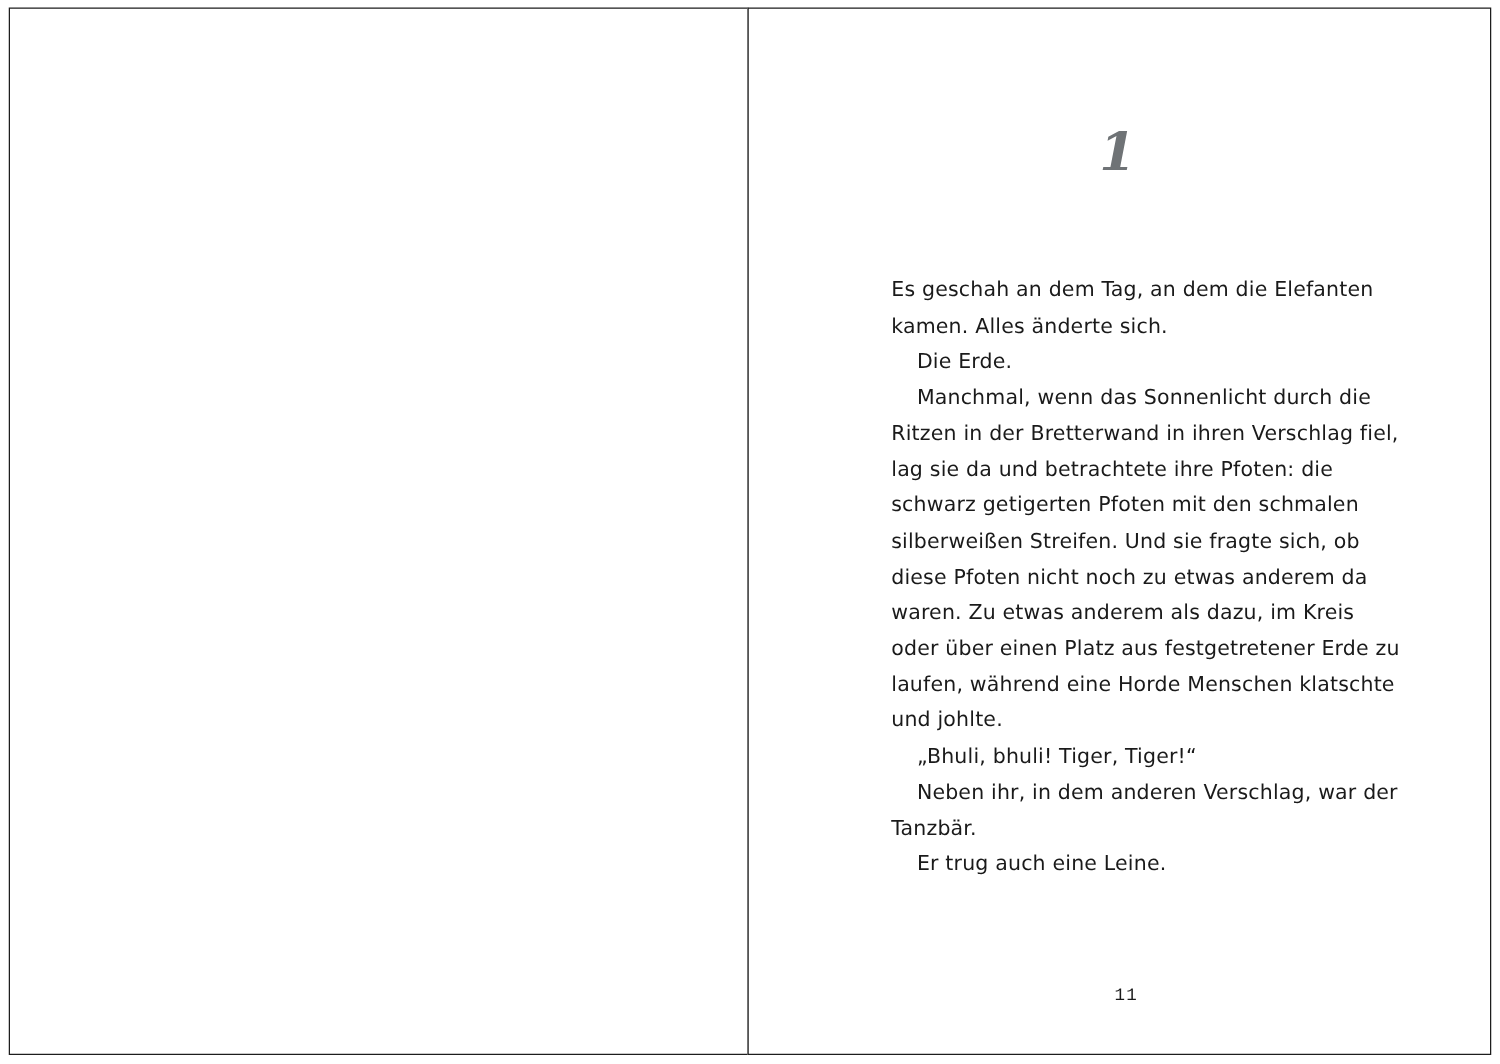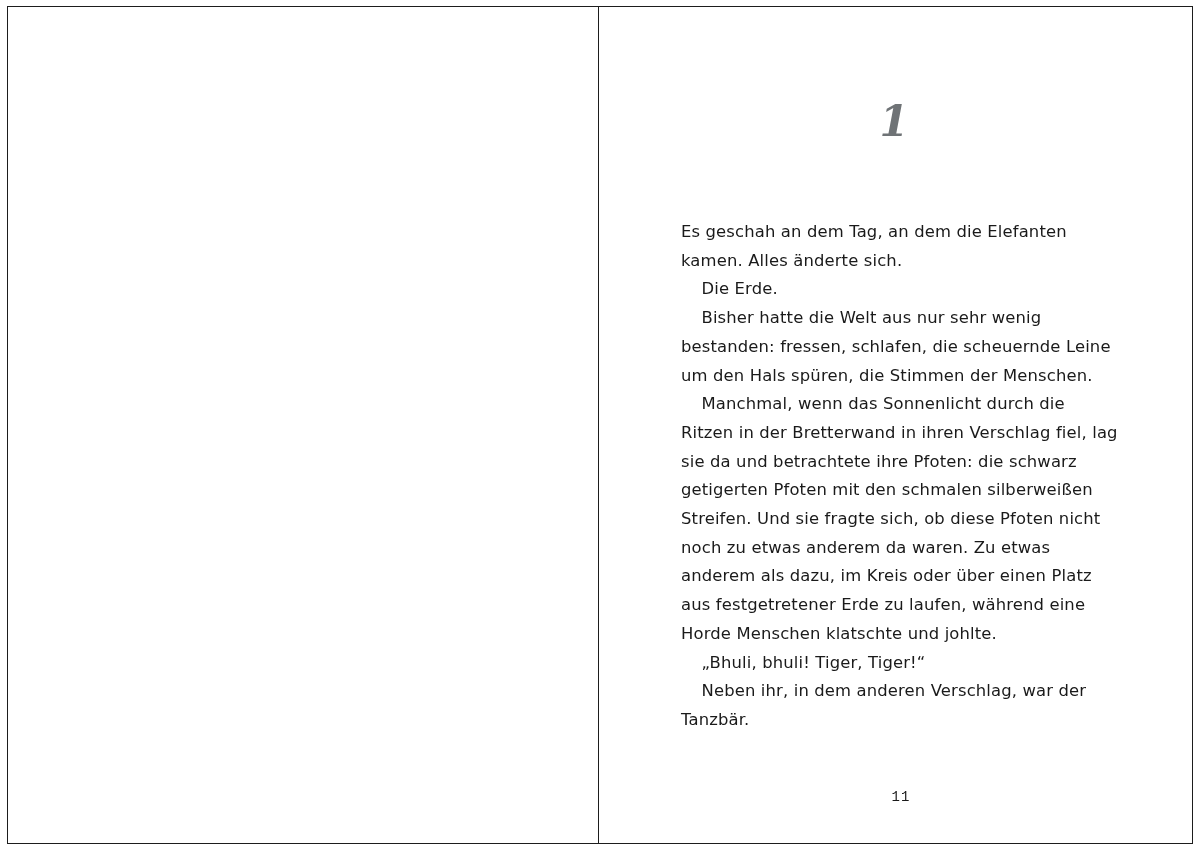--- a/index.html
+++ b/index.html
@@ -61,20 +61,21 @@
     padding-right: 14px;
   }
 
   .prose {
     font-family: "DejaVu Sans", sans-serif;
     font-size: 16.4px;
     line-height: 28.7px;
     color: #1a1a1a;
     letter-spacing: 0.15px;
     text-align: left;
+    margin-left: 32px;
   }
   .prose p {
     margin: 0;
     text-indent: 0;
   }
   .prose p.indent {
     text-indent: 1.25em;
   }
 
   .folio {
@@ -100,24 +101,24 @@
 
   <div class="page page-right">
 
     <div class="page-body">
 
       <div class="chapter-number">1</div>
 
       <div class="prose">
         <p>Es geschah an dem Tag, an dem die Elefanten kamen. Alles änderte sich.</p>
         <p class="indent">Die Erde.</p>
-        <p class="indent">Bisher hatte die Welt aus nur sehr wenig bestanden: fressen, schlafen, die scheuernde Leine um den Hals spüren, die Stimmen der Menschen.</p>
         <p class="indent">Manchmal, wenn das Sonnenlicht durch die Ritzen in der Bretterwand in ihren Verschlag fiel, lag sie da und betrachtete ihre Pfoten: die schwarz getigerten Pfoten mit den schmalen silberweißen Streifen. Und sie fragte sich, ob diese Pfoten nicht noch zu etwas anderem da waren. Zu etwas anderem als dazu, im Kreis oder über einen Platz aus festgetretener Erde zu laufen, während eine Horde Menschen klatschte und johlte.</p>
         <p class="indent">„Bhuli, bhuli! Tiger, Tiger!“</p>
         <p class="indent">Neben ihr, in dem anderen Verschlag, war der Tanzbär.</p>
+        <p class="indent">Er trug auch eine Leine.</p>
       </div>
 
     </div>
 
     <div class="folio">11</div>
 
   </div>
 
 </div>
 

